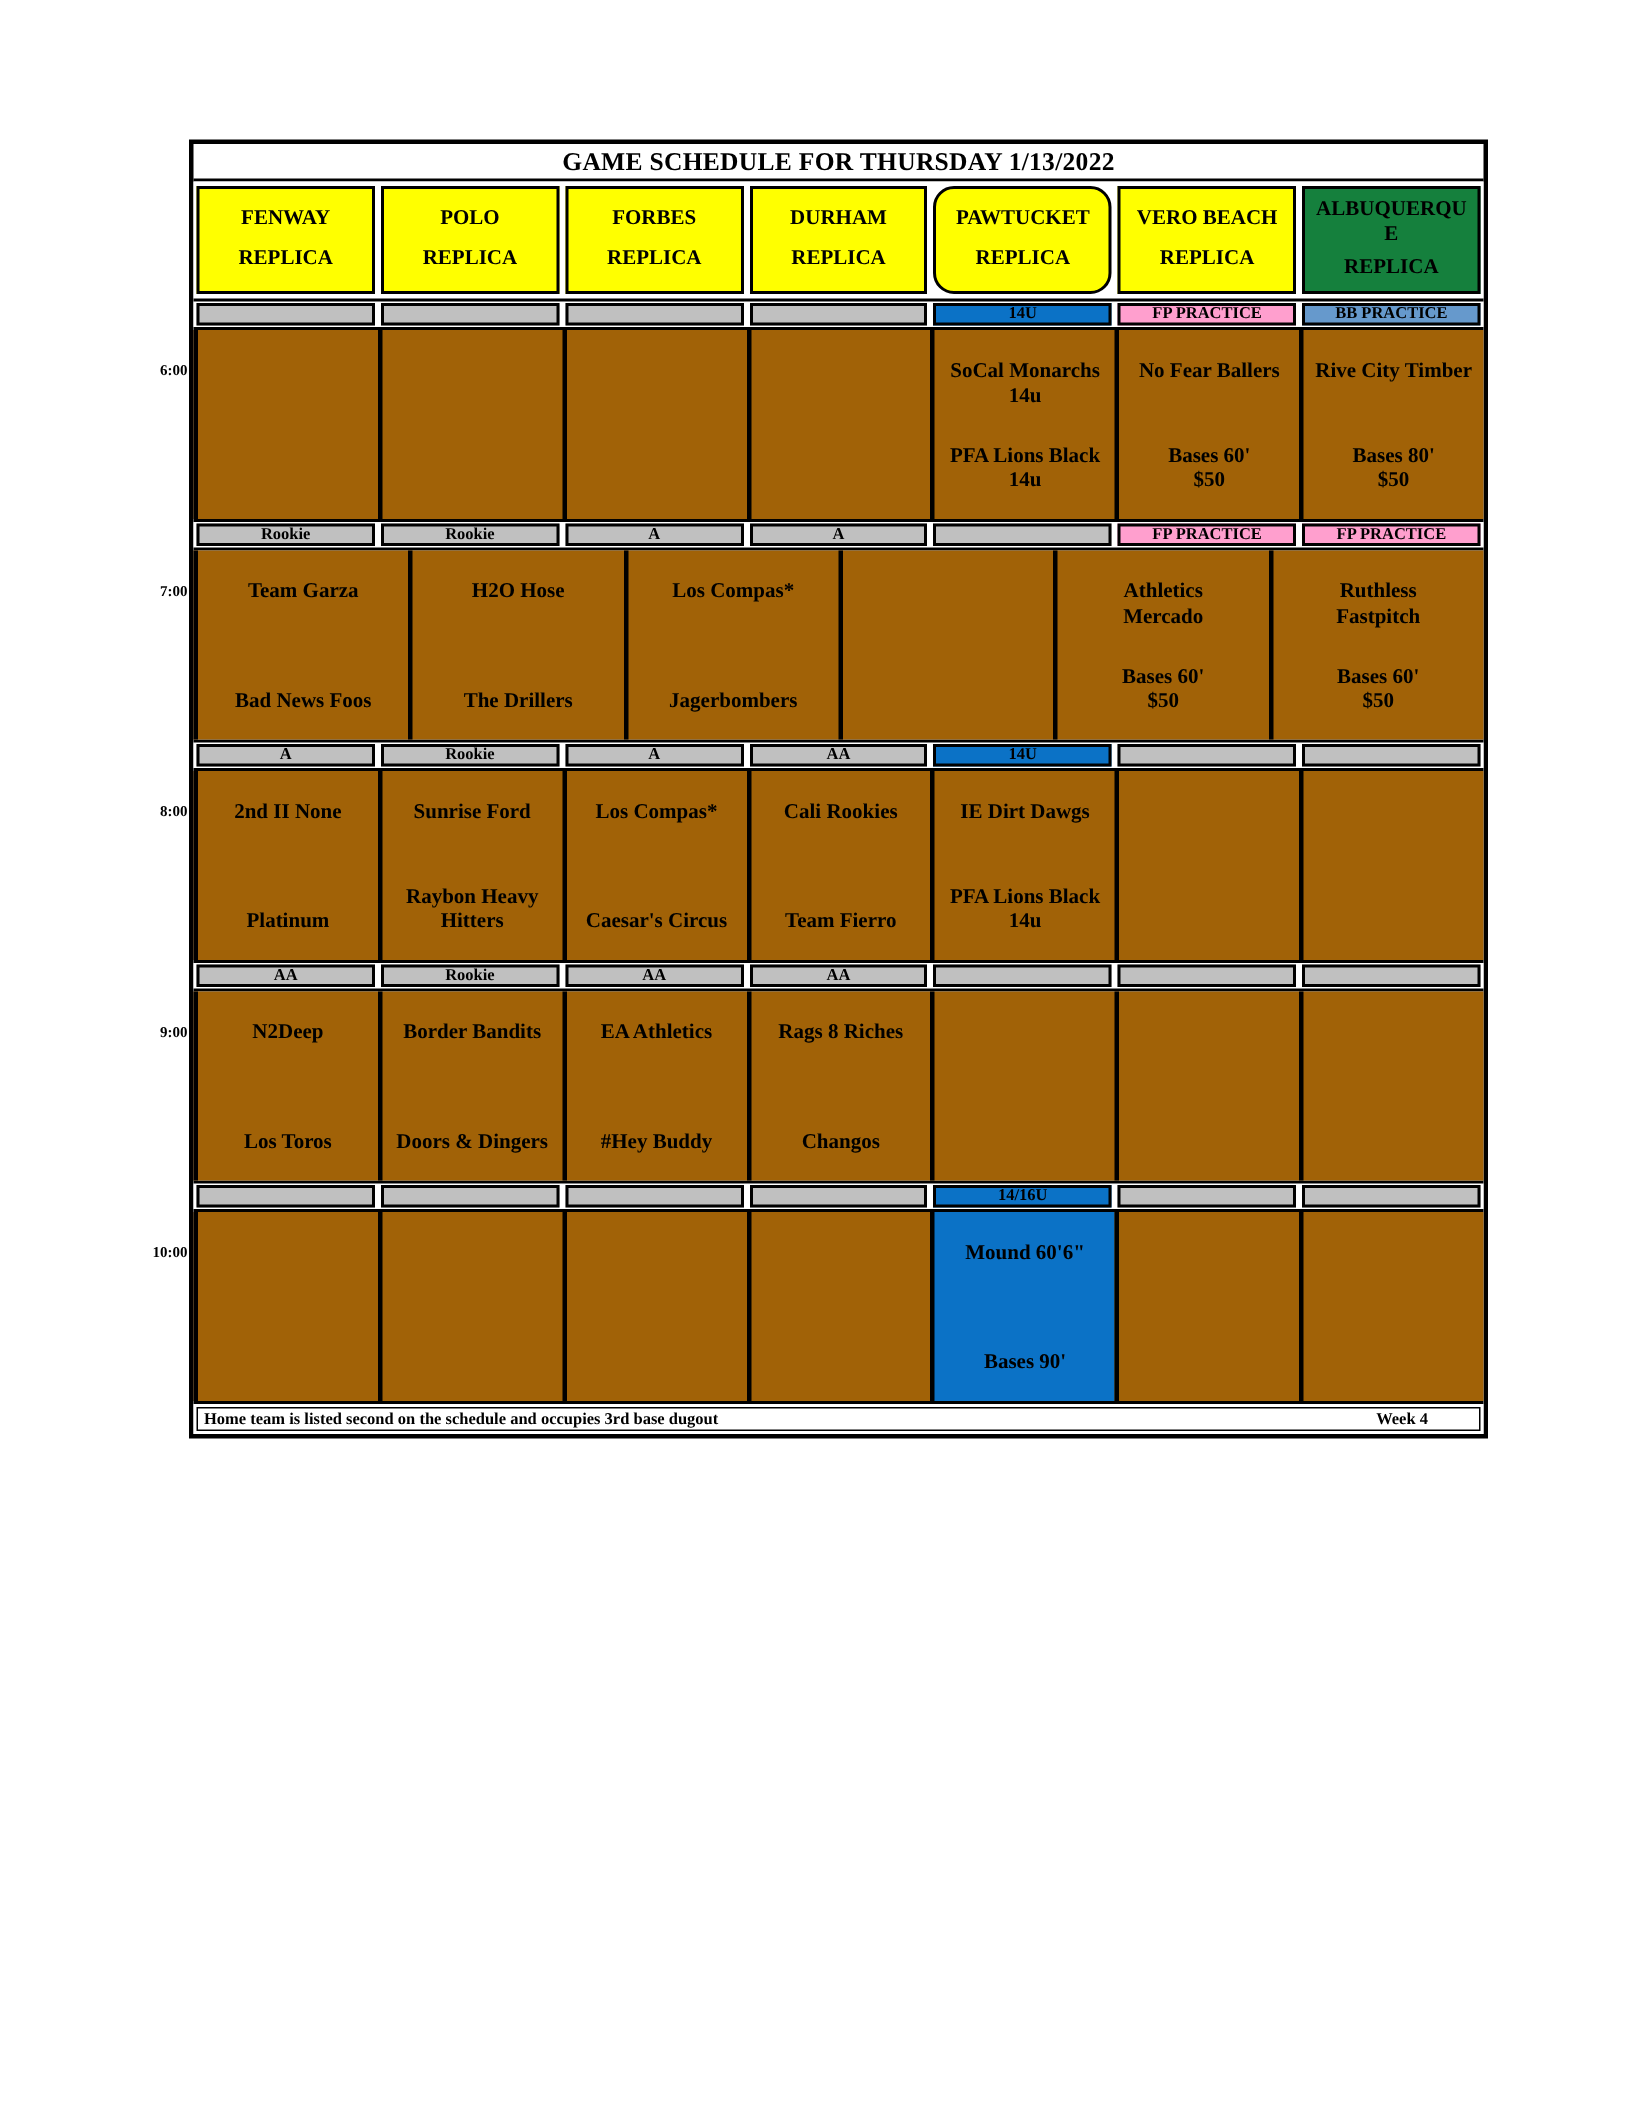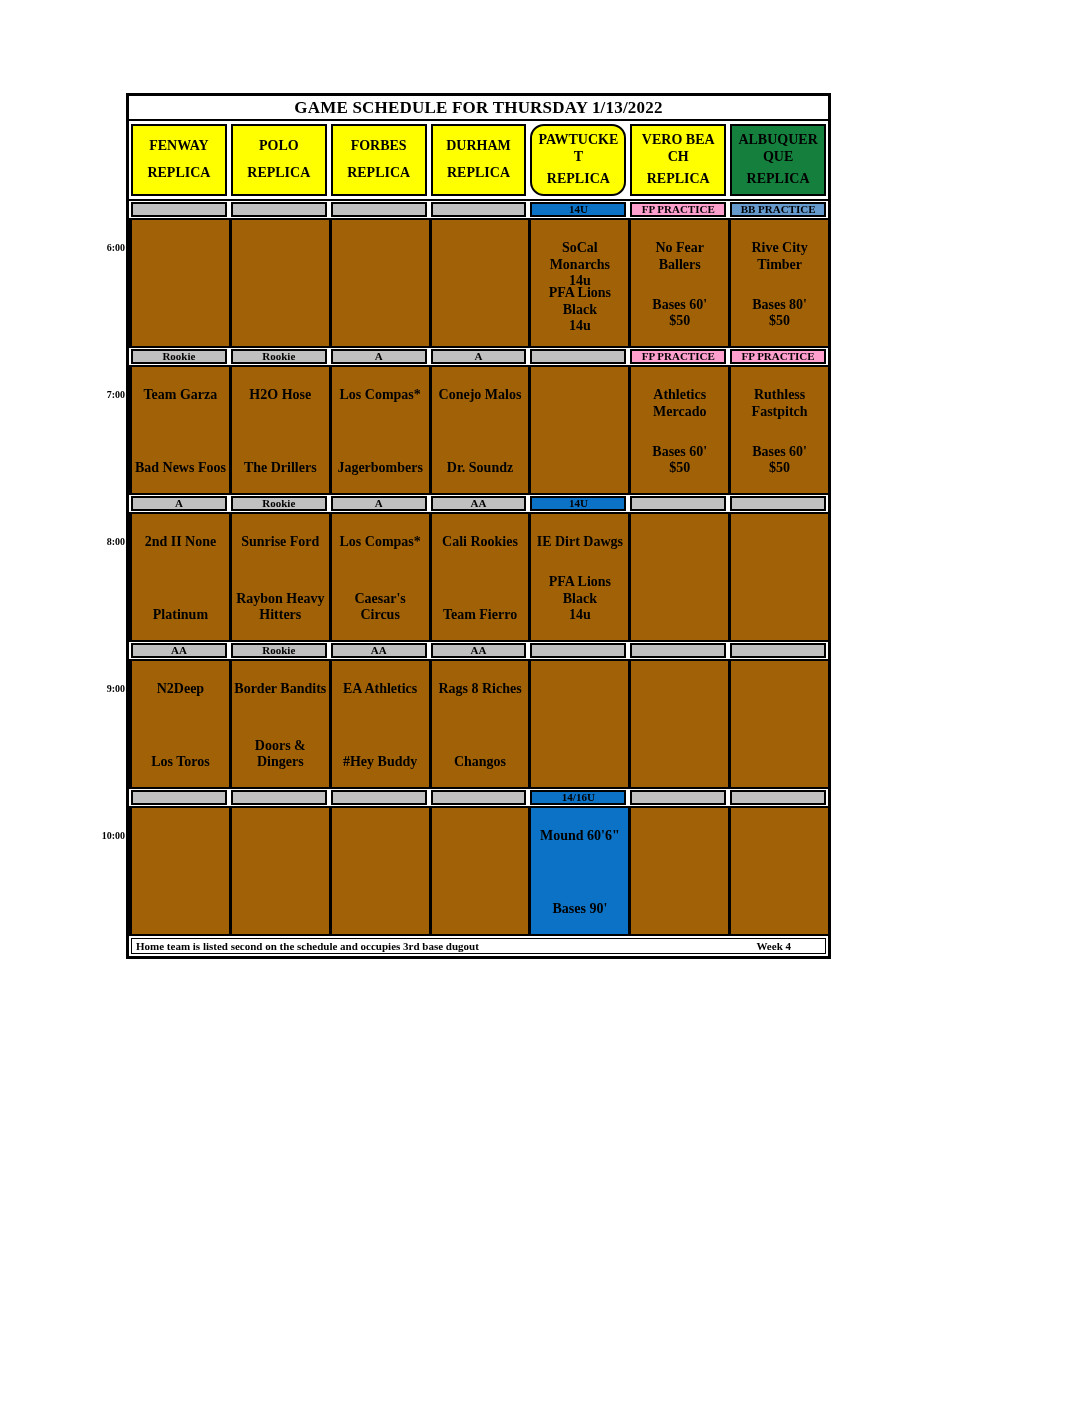--- a/index.html
+++ b/index.html
@@ -9,21 +9,21 @@
     width: 1088px; height: 1408px;
     background: #ffffff;
     font-family: "Liberation Serif", serif;
     font-weight: bold;
     color: #000;
     overflow: hidden;
   }
   .table-wrap {
     position: absolute;
     left: 126px; top: 93px;
-    width: 705px;
+    width: 866px;
     border: 3px solid #000;
     background: #fff;
   }
   .title-row {
     height: 25px;
     border-bottom: 2px solid #000;
     display: flex; align-items: center; justify-content: center;
     font-size: 17px;
     letter-spacing: 0.2px;
   }
@@ -229,24 +229,20 @@
           </div>
           <div class="gcell">
             <div class="slot">H2O Hose</div>
             <div class="slot">The Drillers</div>
           </div>
           <div class="gcell">
             <div class="slot">Los Compas*</div>
             <div class="slot">Jagerbombers</div>
           </div>
           <div class="gcell">
-            <div class="slot">Conejo Malos</div>
-            <div class="slot">Dr. Soundz</div>
-          </div>
-          <div class="gcell">
             <div class="slot"></div>
             <div class="slot"></div>
           </div>
           <div class="gcell">
             <div class="slot">Athletics
 Mercado</div>
             <div class="slot">Bases 60'
 $50</div>
           </div>
           <div class="gcell">

